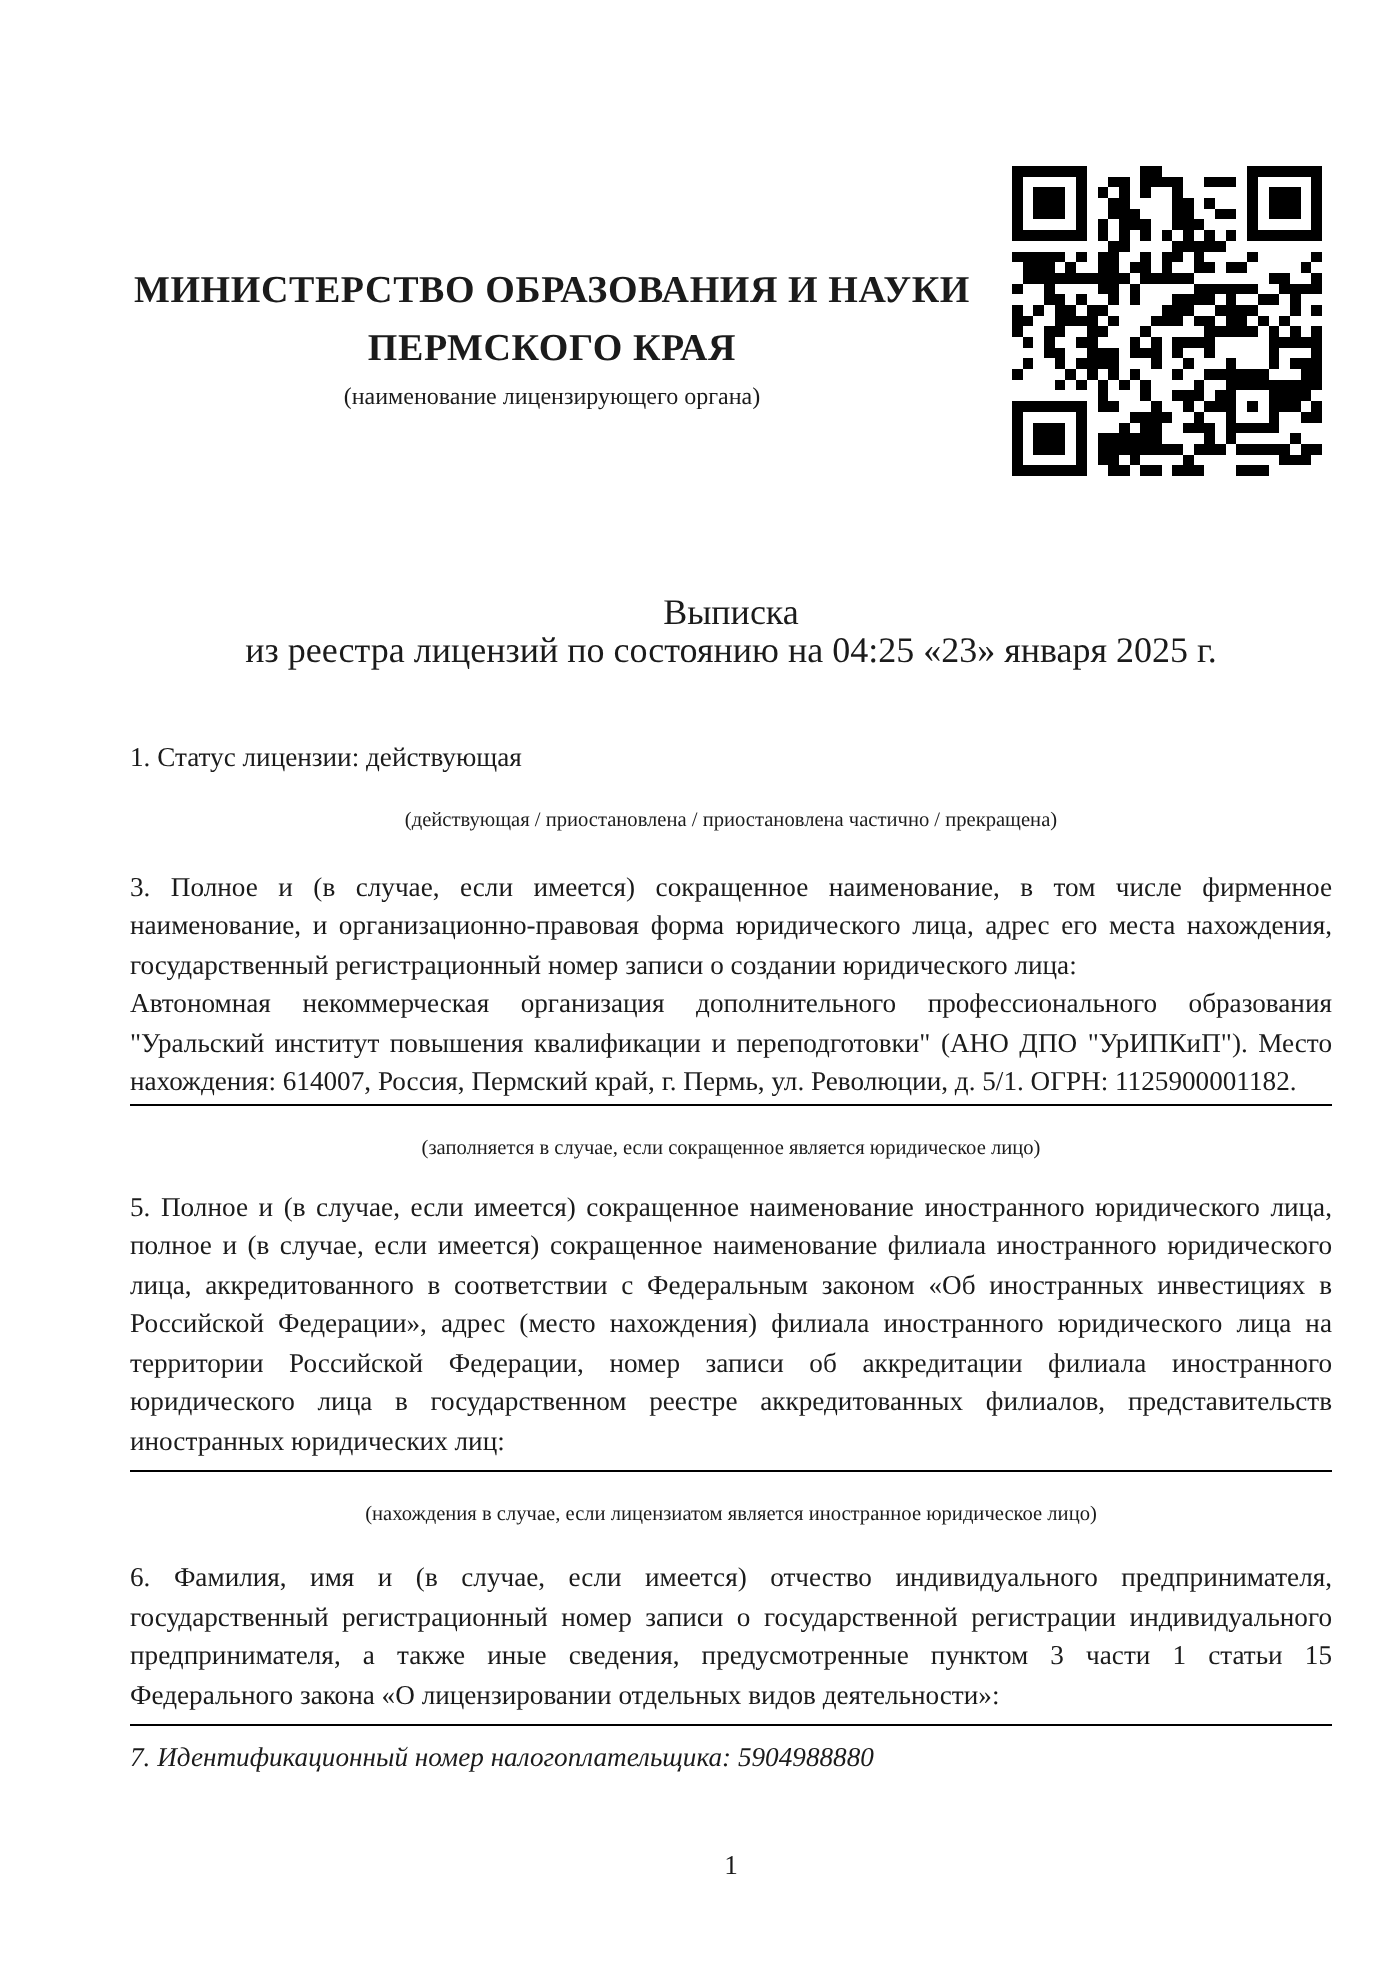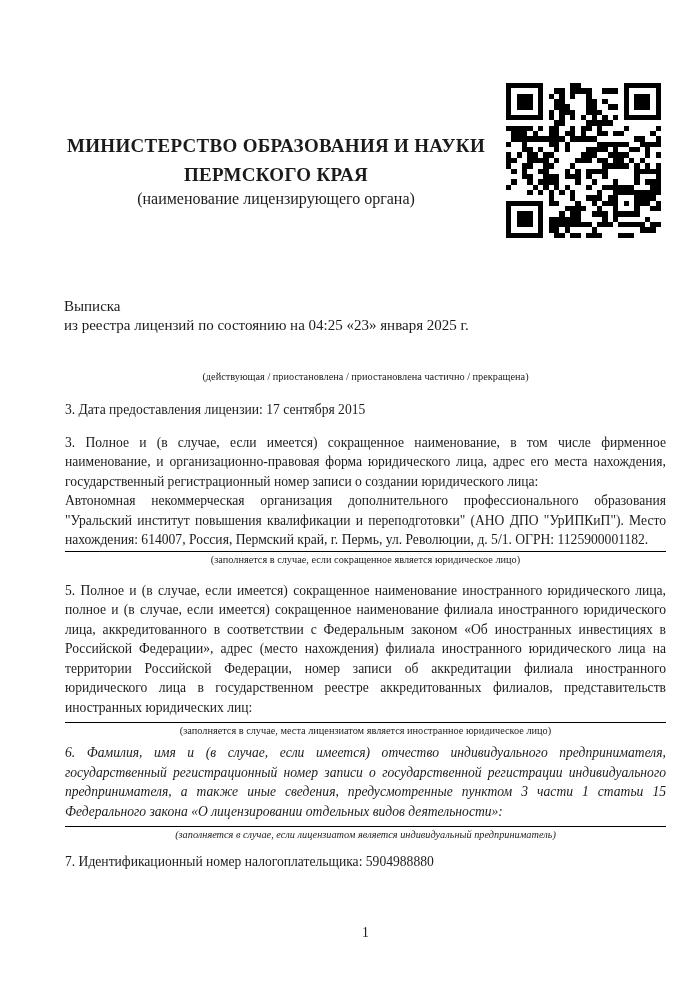--- a/index.html
+++ b/index.html
@@ -11,49 +11,49 @@
   }
   .page{position:relative;width:700px;height:990px;background:#fff;overflow:hidden;}
 
   
   .header-org{
     position:absolute;left:64px;top:131px;width:424px;
     text-align:center;font-weight:bold;font-size:19px;line-height:29px;
     letter-spacing:0.3px;
   }
   .org-caption{
-    font-weight:normal;font-size:16px;line-height:13px;
+    font-weight:normal;font-size:12px;line-height:13px;
     letter-spacing:0;margin-top:3px;
   }
 
   
   .qr{position:absolute;left:506px;top:83px;width:155px;height:155px;}
   .qr svg{display:block;width:100%;height:100%;shape-rendering:crispEdges;}
 
   
   .doc-title{
     position:absolute;left:64px;top:297px;width:603px;
-    text-align:left;font-size:15px;line-height:19px;
+    text-align:center;font-size:18px;line-height:19px;
   }
 
   
   .items{position:absolute;left:65px;top:369px;width:601px;font-size:13.6px;line-height:19.5px;}
   .item{margin-bottom:29px;}
   .item:nth-child(1){margin-bottom:17px;}
   .item:nth-child(2){margin-bottom:13px;}
   .item:nth-child(3){margin-bottom:15px;}
   .item:nth-child(4){margin-bottom:6px;}
   .item:nth-child(5){margin-bottom:11px;font-style:italic;}
   .item:nth-child(6){margin-bottom:24px;}
   .item-text,.item-value{text-align:justify;text-justify:inter-word;}
   .rule{border-top:1.9px solid #000;height:0;}
   .rule.gapped{margin-top:5px;}
   .rule.tight{margin-top:1px;}
   .item-caption{
-    text-align:center;font-size:10.3px;line-height:13px;margin-top:1px;
+    text-align:center;font-size:10.3px;line-height:13px;margin-top:15px;
   }
 
   
   .page-number{
     position:absolute;left:64px;top:924px;width:603px;
     text-align:center;font-size:13.6px;line-height:18px;
   }
 </style>
 </head>
 <body>
@@ -71,40 +71,37 @@
       </svg>
   </div>
 
   <div class="doc-title">
     <div>Выписка</div>
     <div>из реестра лицензий по состоянию на 04:25 «23» января 2025 г.</div>
   </div>
 
   <div class="items" id="items-host">
       <div class="item">
+        <div class="item-text">1. Статус лицензии: действующая</div>
         <div class="item-caption">(действующая / приостановлена / приостановлена частично / прекращена)</div>
-      </div>
-      <div class="item">
-        <div class="item-text">3. Дата предоставления лицензии: 17 сентября 2015</div>
       </div>
       <div class="item">
         <div class="item-text">3. Полное и (в случае, если имеется) сокращенное наименование, в том числе фирменное наименование, и организационно-правовая форма юридического лица, адрес его места нахождения, государственный регистрационный номер записи о создании юридического лица:</div>
         <div class="item-value">Автономная некоммерческая организация дополнительного профессионального образования "Уральский институт повышения квалификации и переподготовки" (АНО ДПО "УрИПКиП"). Место нахождения: 614007, Россия, Пермский край, г. Пермь, ул. Революции, д. 5/1. ОГРН: 1125900001182.</div>
         <div class="rule tight"></div>
         <div class="item-caption">(заполняется в случае, если сокращенное является юридическое лицо)</div>
       </div>
       <div class="item">
         <div class="item-text">5. Полное и (в случае, если имеется) сокращенное наименование иностранного юридического лица, полное и (в случае, если имеется) сокращенное наименование филиала иностранного юридического лица, аккредитованного в соответствии с Федеральным законом «Об иностранных инвестициях в Российской Федерации», адрес (место нахождения) филиала иностранного юридического лица на территории Российской Федерации, номер записи об аккредитации филиала иностранного юридического лица в государственном реестре аккредитованных филиалов, представительств иностранных юридических лиц:</div>
         <div class="rule gapped"></div>
-        <div class="item-caption">(заполняется в случае, места лицензиатом является иностранное юридическое лицо)</div>
+        <div class="item-caption">(нахождения в случае, если лицензиатом является иностранное юридическое лицо)</div>
       </div>
       <div class="item">
         <div class="item-text">6. Фамилия, имя и (в случае, если имеется) отчество индивидуального предпринимателя, государственный регистрационный номер записи о государственной регистрации индивидуального предпринимателя, а также иные сведения, предусмотренные пунктом 3 части 1 статьи 15 Федерального закона «О лицензировании отдельных видов деятельности»:</div>
         <div class="rule gapped"></div>
-        <div class="item-caption">(заполняется в случае, если лицензиатом является индивидуальный предприниматель)</div>
       </div>
       <div class="item">
         <div class="item-text">7. Идентификационный номер налогоплательщика: 5904988880</div>
       </div>
     </div>
 
   <div class="page-number">1</div>
 
 </div>
 

